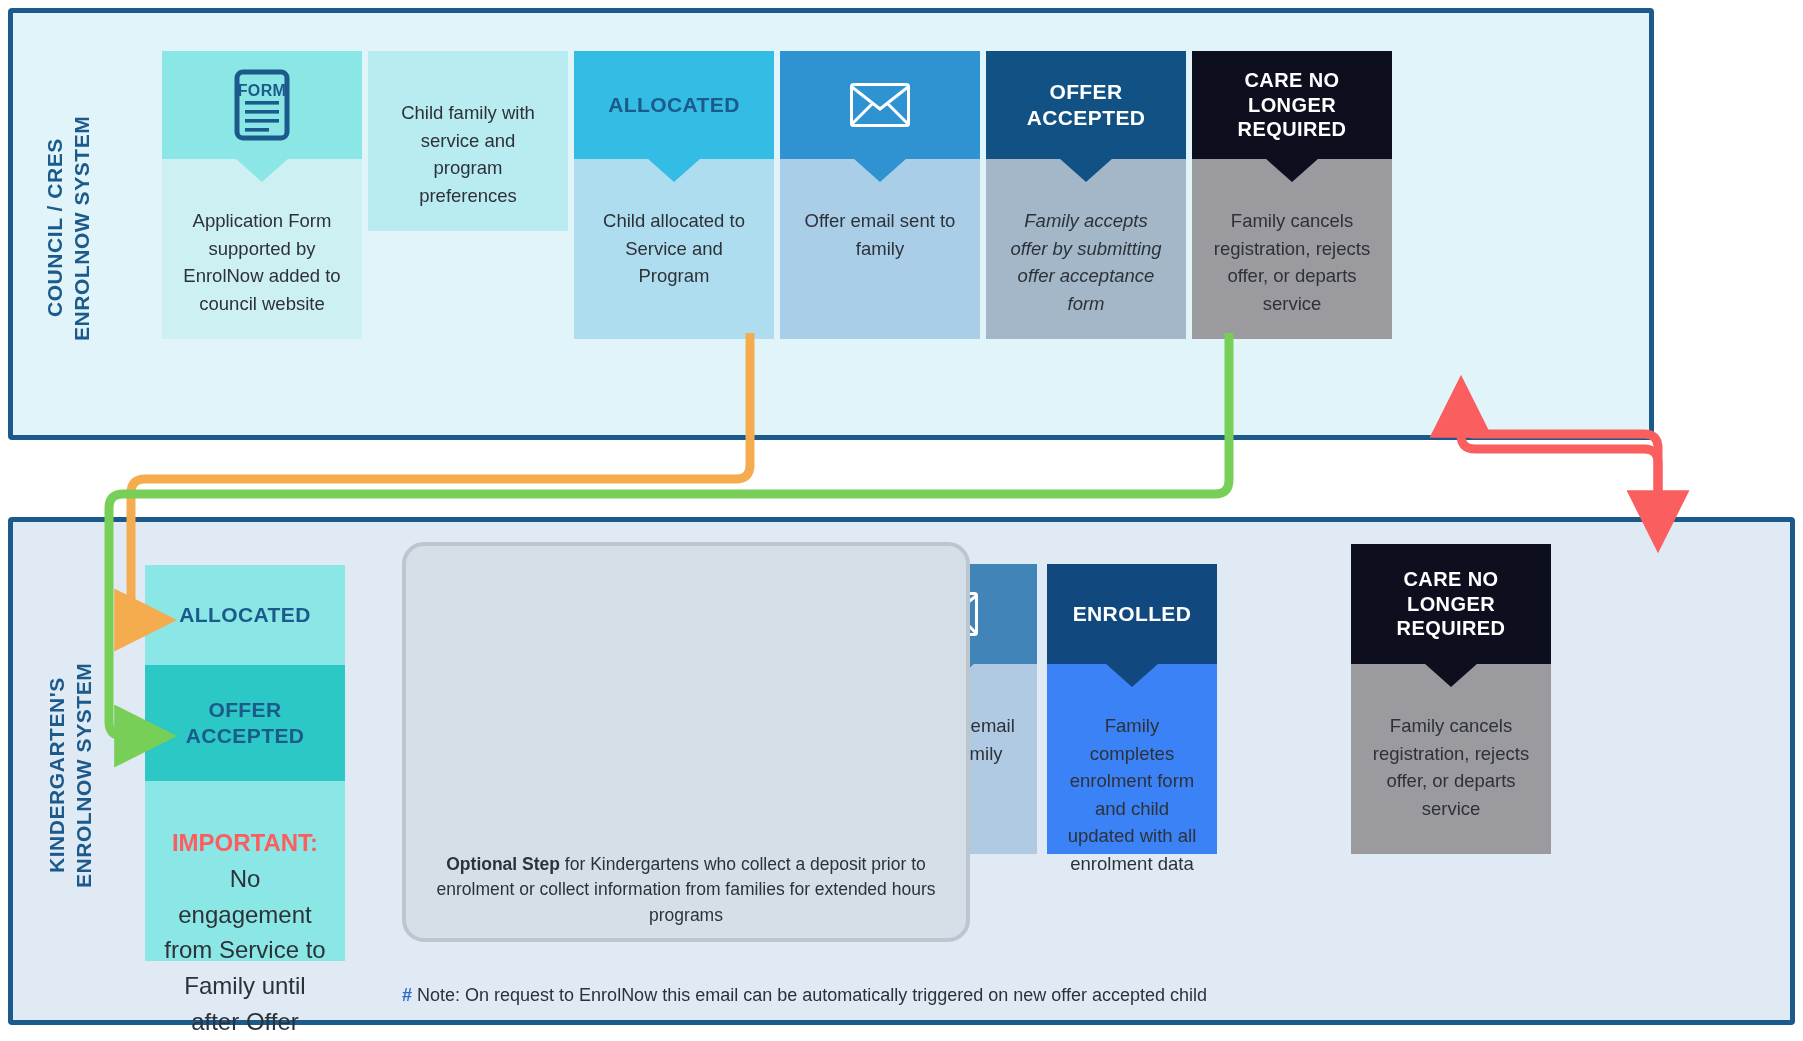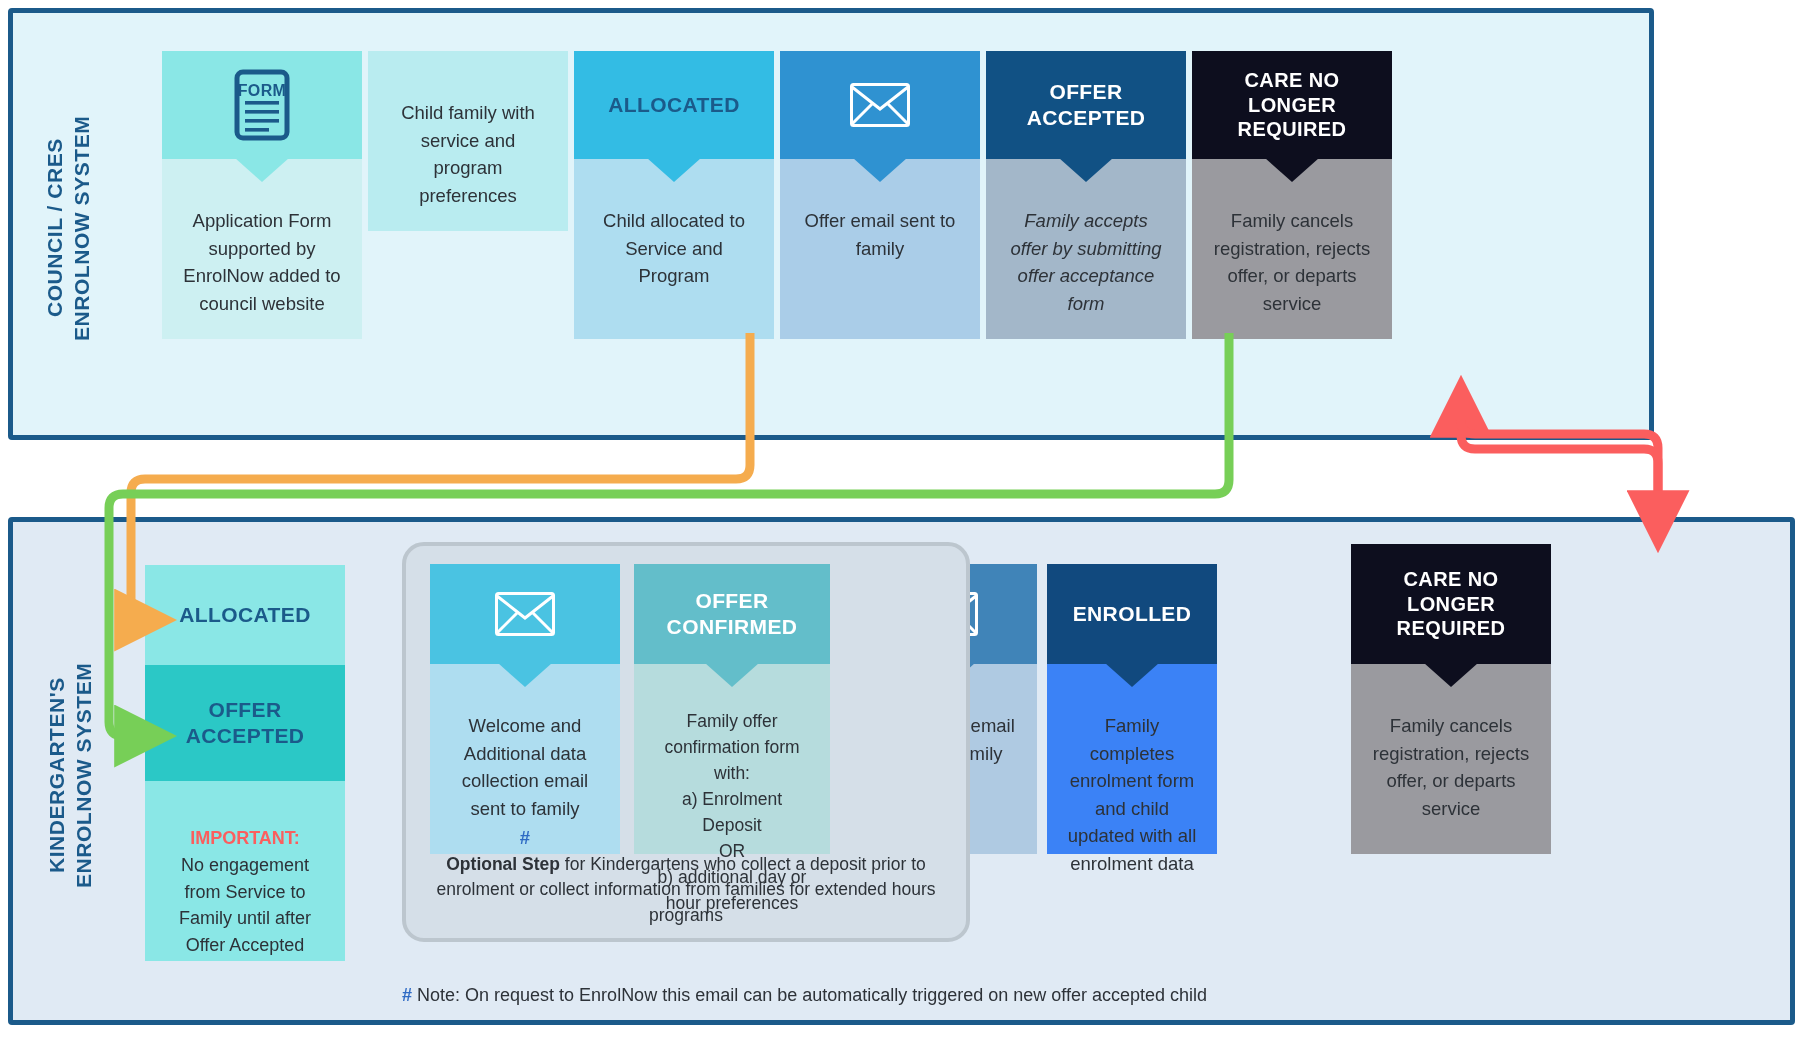--- a/index.html
+++ b/index.html
@@ -138,21 +138,21 @@
 
     <div class="card" style="left:132px;top:43px;width:200px;height:100px;">
       <div class="head" style="height:100px;background:#8AE7E6;--notch:#8AE7E6;">ALLOCATED</div>
     </div>
 
     <div class="card" style="left:132px;top:143px;width:200px;height:116px;">
       <div class="head" style="height:116px;background:#2BC8C6;--notch:#2BC8C6;">OFFER ACCEPTED</div>
     </div>
 
     <div class="card" style="left:132px;top:259px;width:200px;height:180px;">
-      <div class="body" style="height:180px;background:#8AE7E6;padding-top:44px;font-size:18px;">
+      <div class="body" style="height:180px;background:#8AE7E6;padding-top:44px;font-size:24px;">
         <span class="important-label">IMPORTANT:</span>
         <span>No engagement from Service to Family until after Offer Accepted</span>
       </div>
     </div>
 
     <div class="card" style="left:846px;top:42px;width:178px;height:290px;">
       <div class="head" style="height:100px;background:#4084B8;--notch:#4084B8;">
         <span class="icon-wrap">
           <svg class="mail-icon" width="62" height="46" viewBox="0 0 62 46" fill="none">
             <rect x="2.5" y="2.5" width="57" height="41" rx="2" stroke="#FFFFFF" stroke-width="3"></rect>
@@ -173,44 +173,21 @@
       <div class="body" style="height:190px;background:#3b82f6;">Family completes enrolment form and child updated with all enrolment data</div>
     </div>
 
     <div class="card" style="left:1338px;top:22px;width:200px;height:310px;">
       <div class="head light" style="height:120px;background:#0D0E1E;--notch:#0D0E1E;font-size:20px;">CARE NO LONGER REQUIRED</div>
       <div class="body" style="height:190px;background:#9A9A9F;">Family cancels registration, rejects offer, or departs service</div>
     </div>
   </div>
 
   <div id="optional-box">
-    <div class="card" style="left:24px;top:18px;width:190px;height:290px;">
-      <div class="head" style="height:100px;background:#4AC3E2;--notch:#4AC3E2;">
-        <span class="icon-wrap">
-          <svg class="mail-icon" width="62" height="46" viewBox="0 0 62 46" fill="none">
-            <rect x="2.5" y="2.5" width="57" height="41" rx="2" stroke="#FFFFFF" stroke-width="3"></rect>
-            <path d="M3 5 L31 27 L59 5" stroke="#FFFFFF" stroke-width="3" fill="none"></path>
-            <path d="M3 42 L23 22" stroke="#FFFFFF" stroke-width="3" fill="none"></path>
-            <path d="M59 42 L39 22" stroke="#FFFFFF" stroke-width="3" fill="none"></path>
-          </svg>
-        </span>
-      </div>
-      <div class="body" style="height:190px;background:#AEDDF0;">
-        <span>Welcome and Additional data collection email sent to family</span>
-        <span class="hash">#</span>
-      </div>
-    </div>
-
-    <div class="card" style="left:228px;top:18px;width:196px;height:290px;">
-      <div class="head light" style="height:100px;background:#63BECA;--notch:#63BECA;">OFFER CONFIRMED</div>
-      <div class="body" style="height:190px;background:#B6DCDD;white-space:pre-line;padding-top:44px;font-size:17.5px;">Family offer confirmation form with:
-a) Enrolment Deposit
-OR
-b) additional day or hour preferences</div>
-    </div>
+
 
     <div id="optional-note">
       <b>Optional Step</b><span> for Kindergartens who collect a deposit prior to enrolment or collect information from families for extended hours programs</span>
     </div>
   </div>
 
   <div id="footnote">
     <span class="hashmark">#</span><span> Note: On request to EnrolNow this email can be automatically triggered on new offer accepted child</span>
   </div>
 

